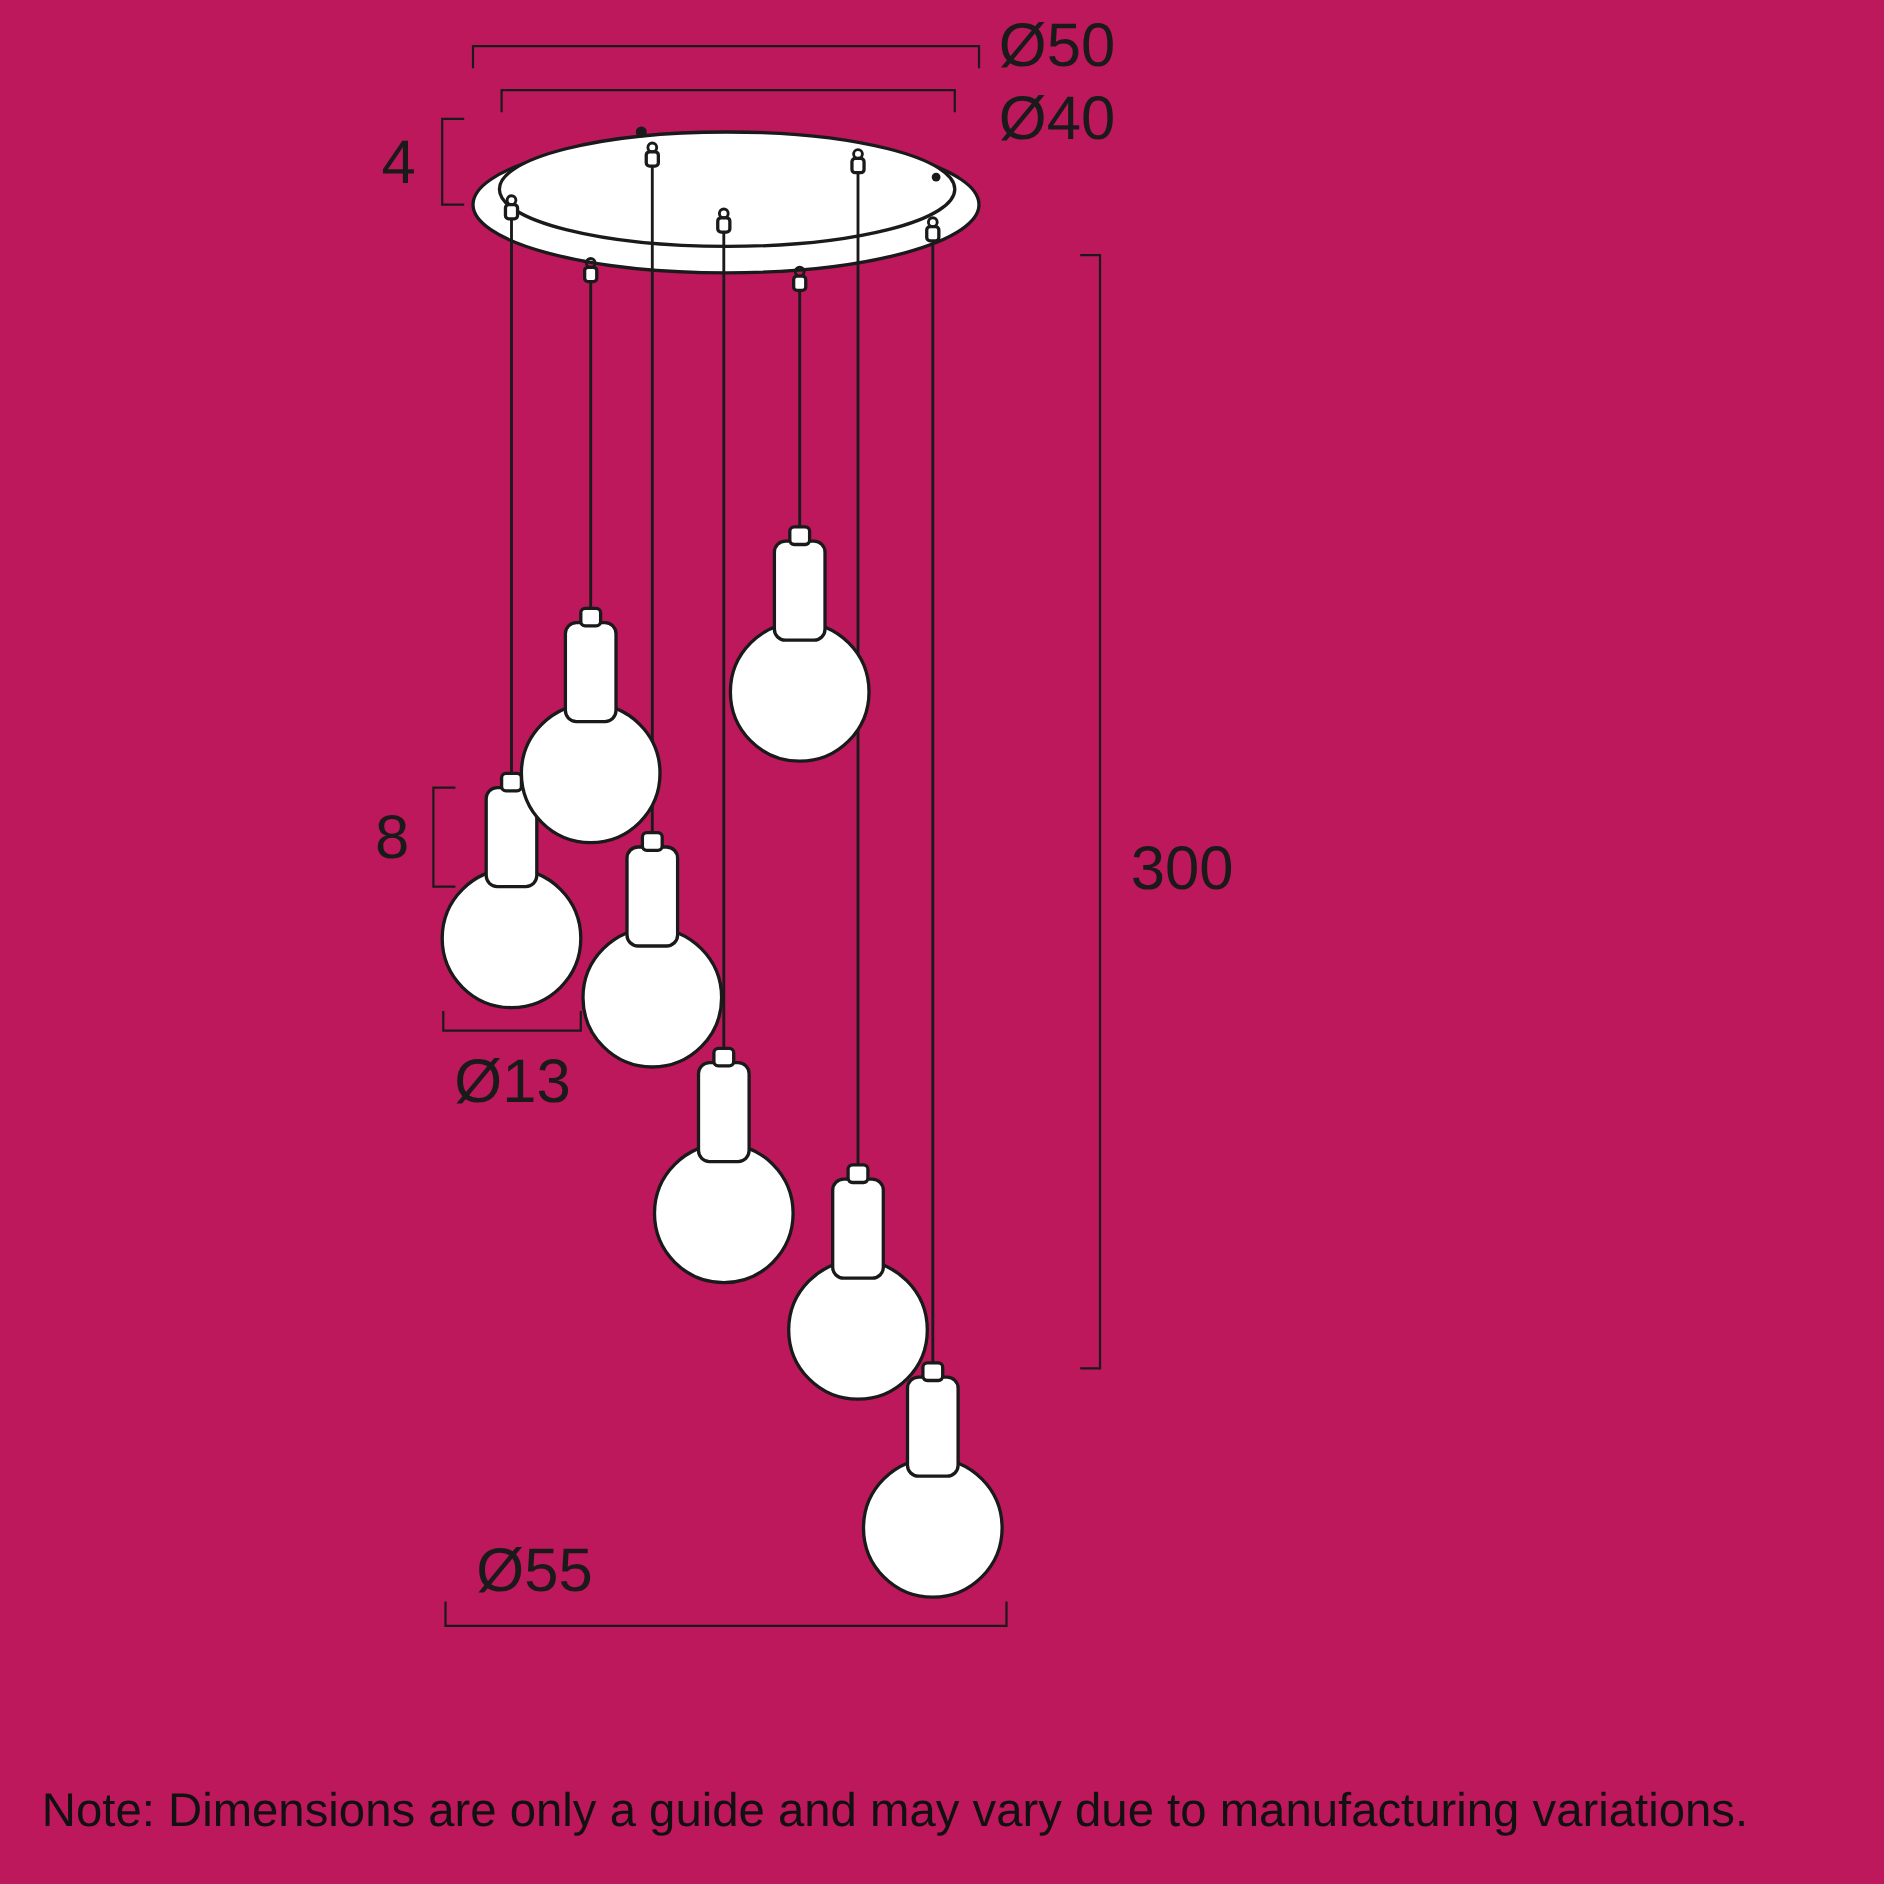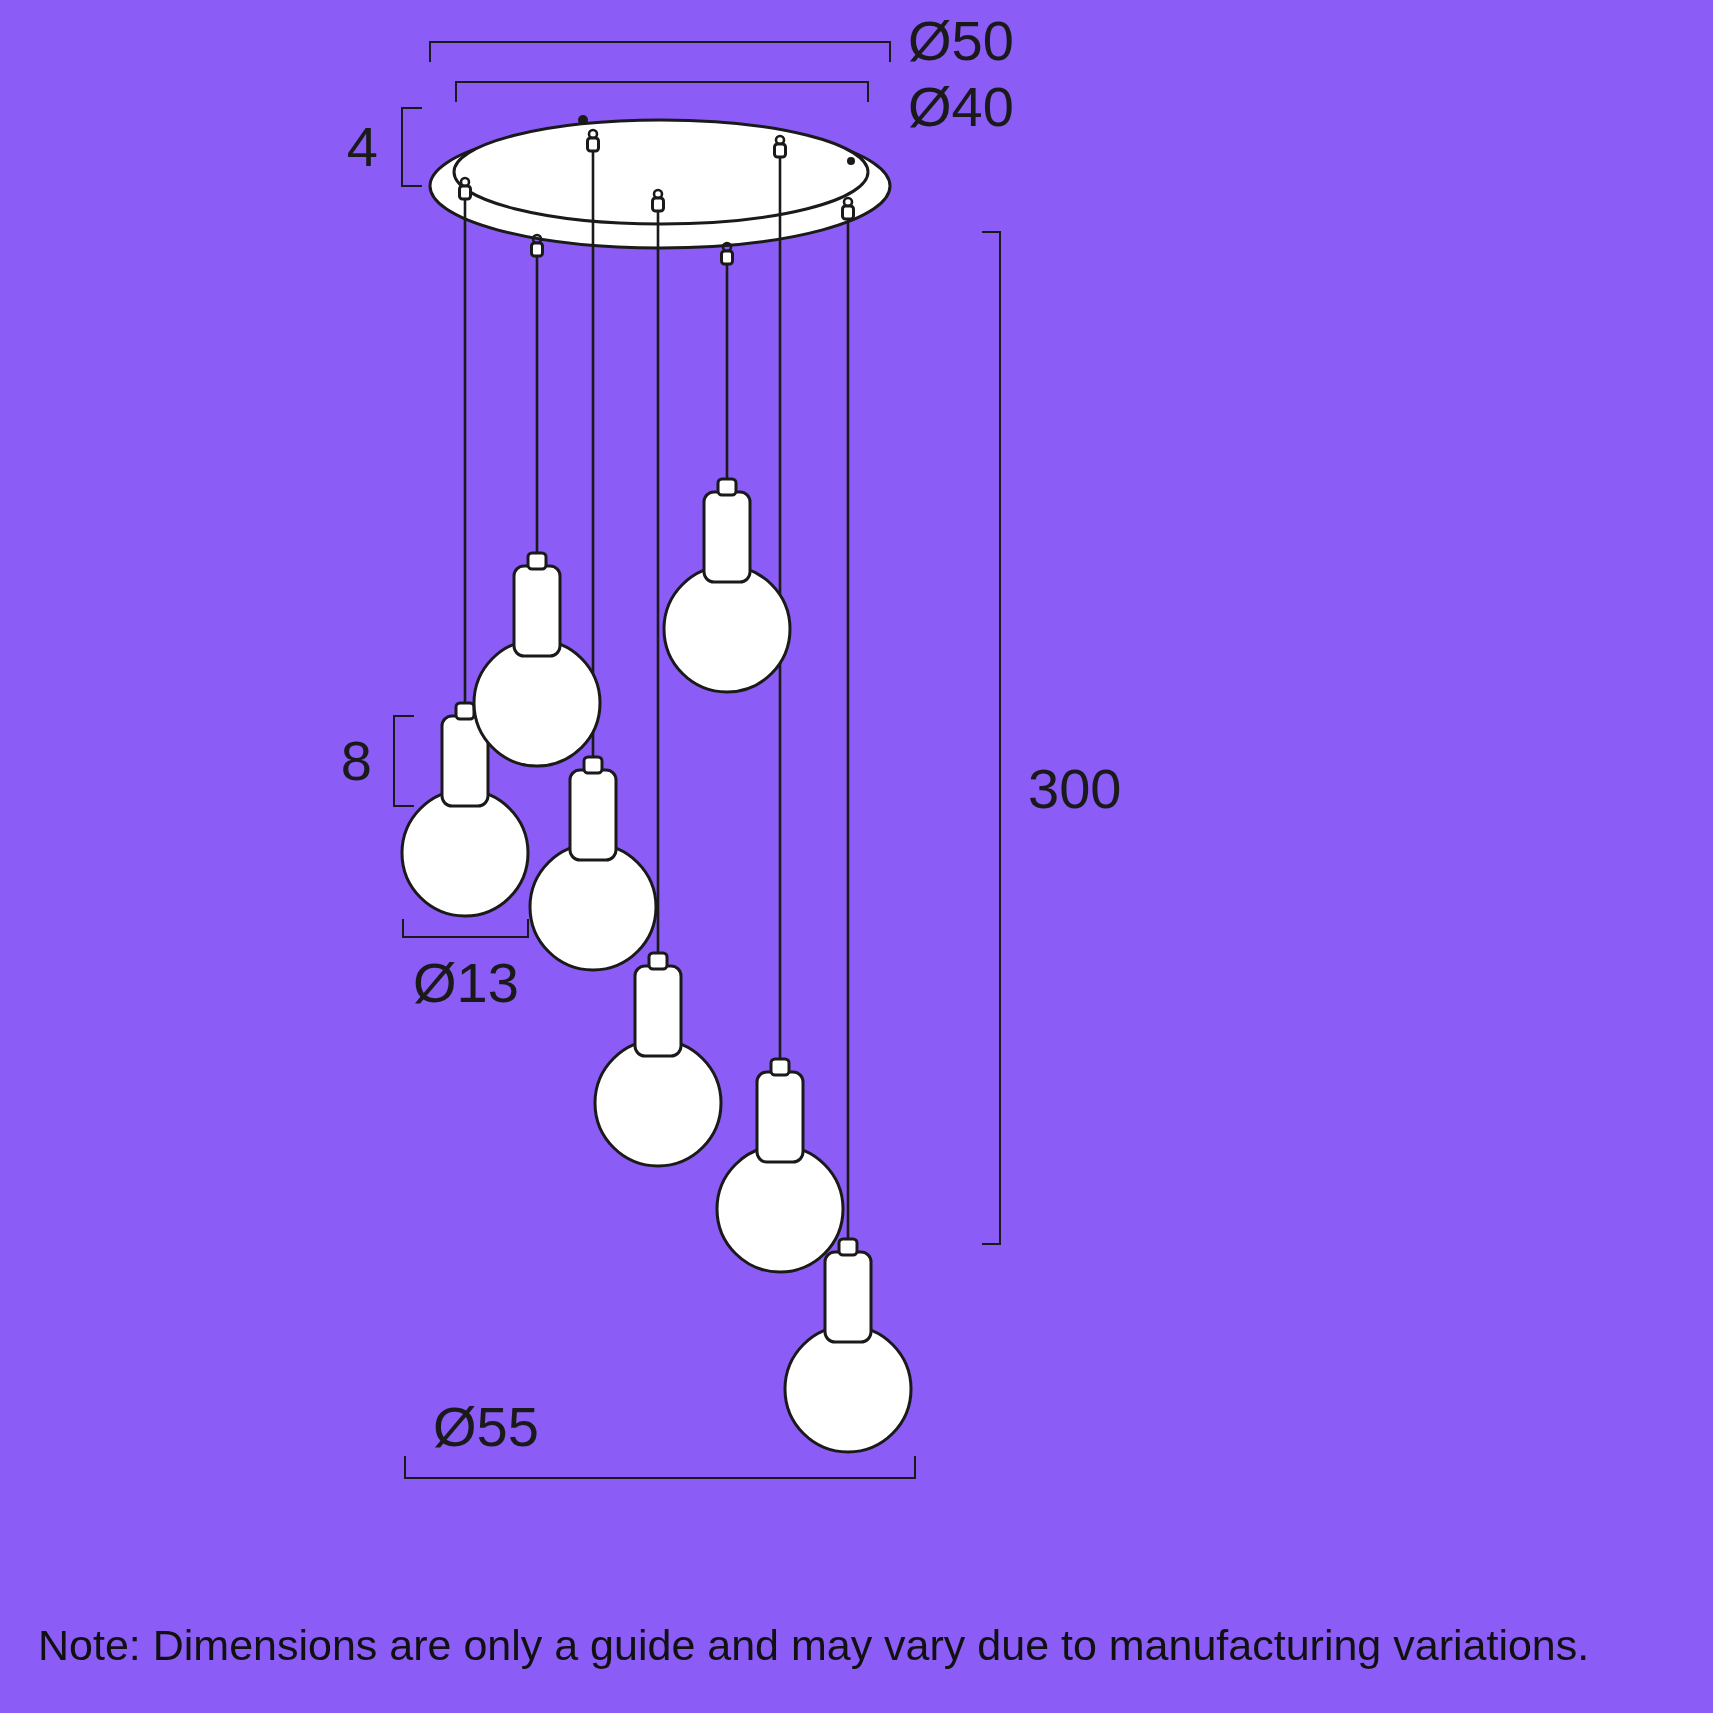--- a/index.html
+++ b/index.html
@@ -4,21 +4,21 @@
 <style>
   html, body {
     margin: 0;
     padding: 0;
     background: #ffffff;
   }
   .stage {
     position: relative;
     width: 1713px;
     height: 1713px;
-    background: #8b5cf6;
+    background: #be185d;
     font-family: "Liberation Sans", sans-serif;
   }
   svg {
     display: block;
   }
   .draw {
     fill: #ffffff;
     stroke: #1a1a1a;
     stroke-width: 3;
   }

